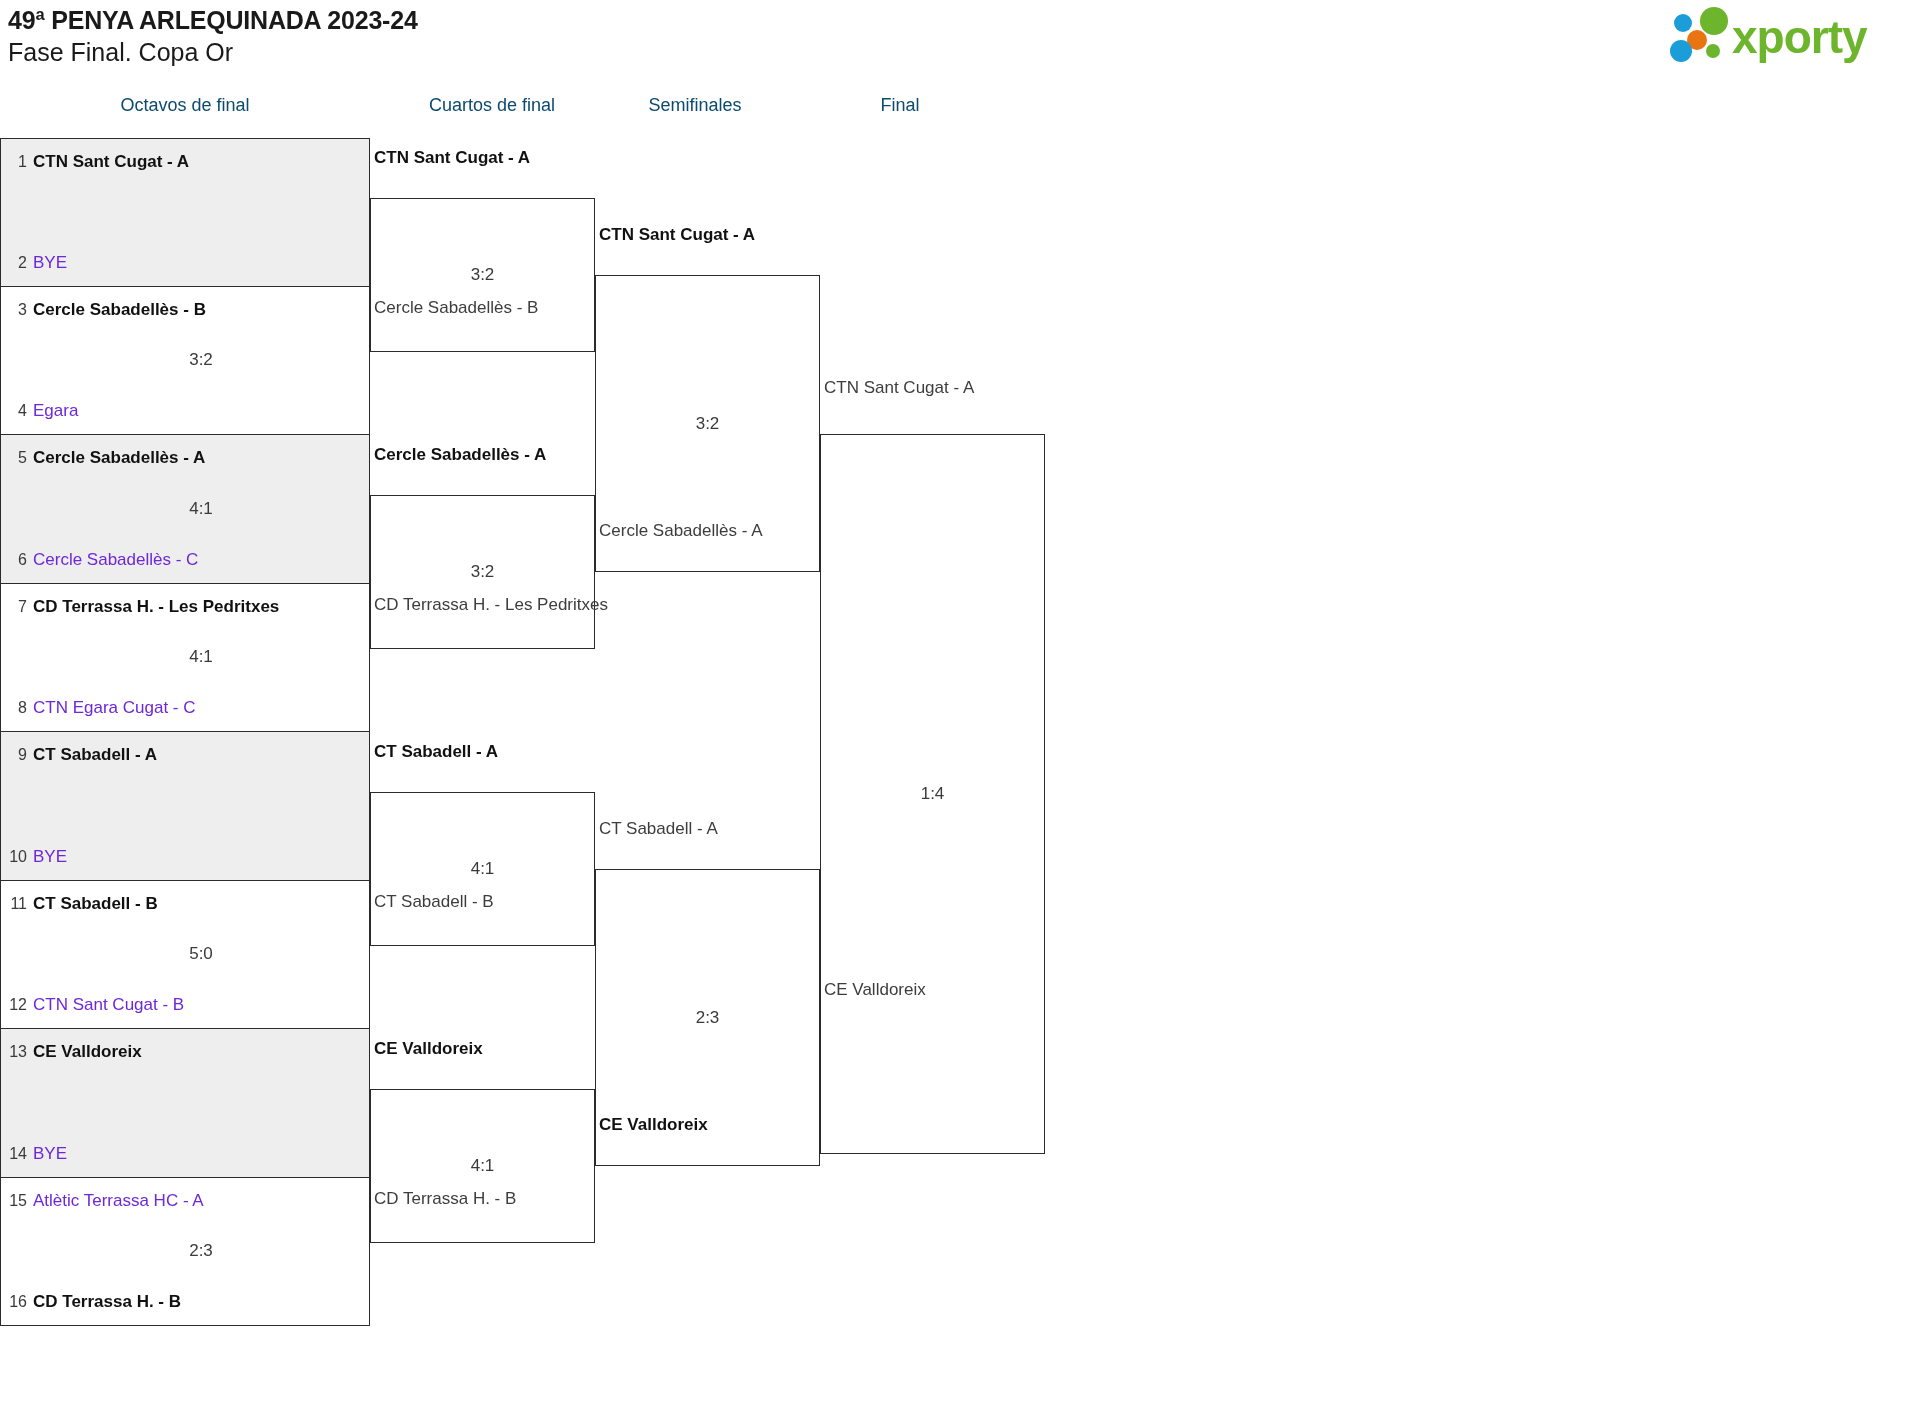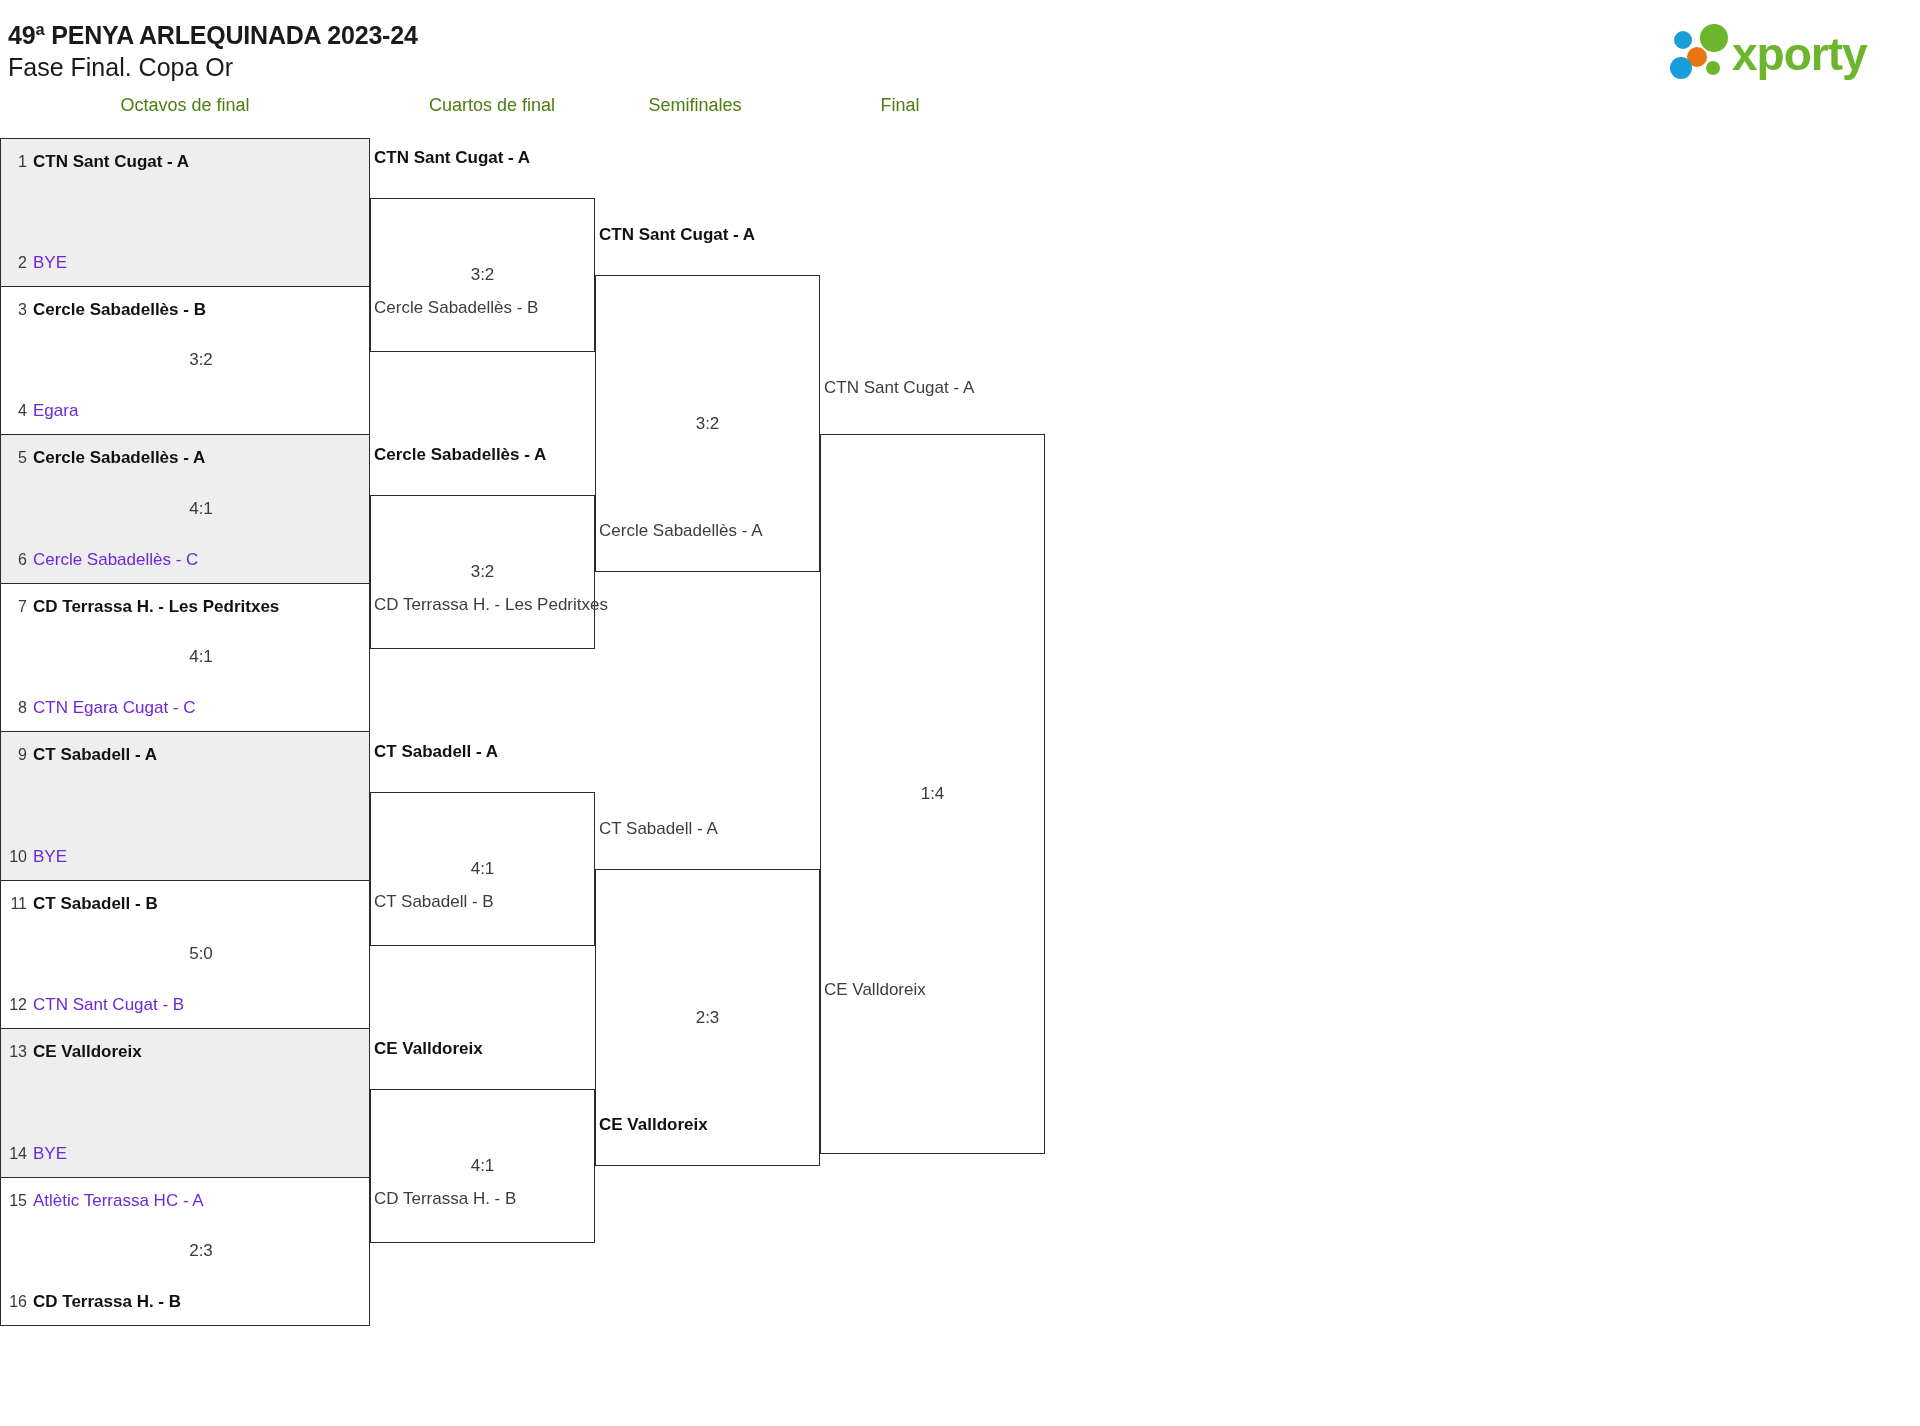--- a/index.html
+++ b/index.html
@@ -15,52 +15,52 @@
     width: 1920px;
     height: 1426px;
     overflow: hidden;
     background: #fff;
   }
 
   
   .title-block {
     position: absolute;
     left: 8px;
-    top: 19px;
+    top: 4px;
   }
   .title-line1 {
     font-size: 25px;
     font-weight: bold;
     letter-spacing: -0.2px;
     line-height: 32px;
     white-space: nowrap;
   }
   .title-line2 {
     font-size: 25px;
     font-weight: normal;
     line-height: 32px;
     white-space: nowrap;
   }
 
   .logo {
     position: absolute;
     right: 24px;
-    top: 23px;
+    top: 6px;
     width: 240px;
     height: 62px;
   }
   .logo svg { display: block; width: 240px; height: 62px; }
 
   
   .round-head {
     position: absolute;
     top: 94px;
     font-size: 18px;
     line-height: 22px;
-    color: #4d7c0f;
+    color: #0c4a6e;
     white-space: nowrap;
     text-align: center;
   }
 
   
   .r1 {
     position: absolute;
     left: 0;
     top: 138px;
     width: 370px;

